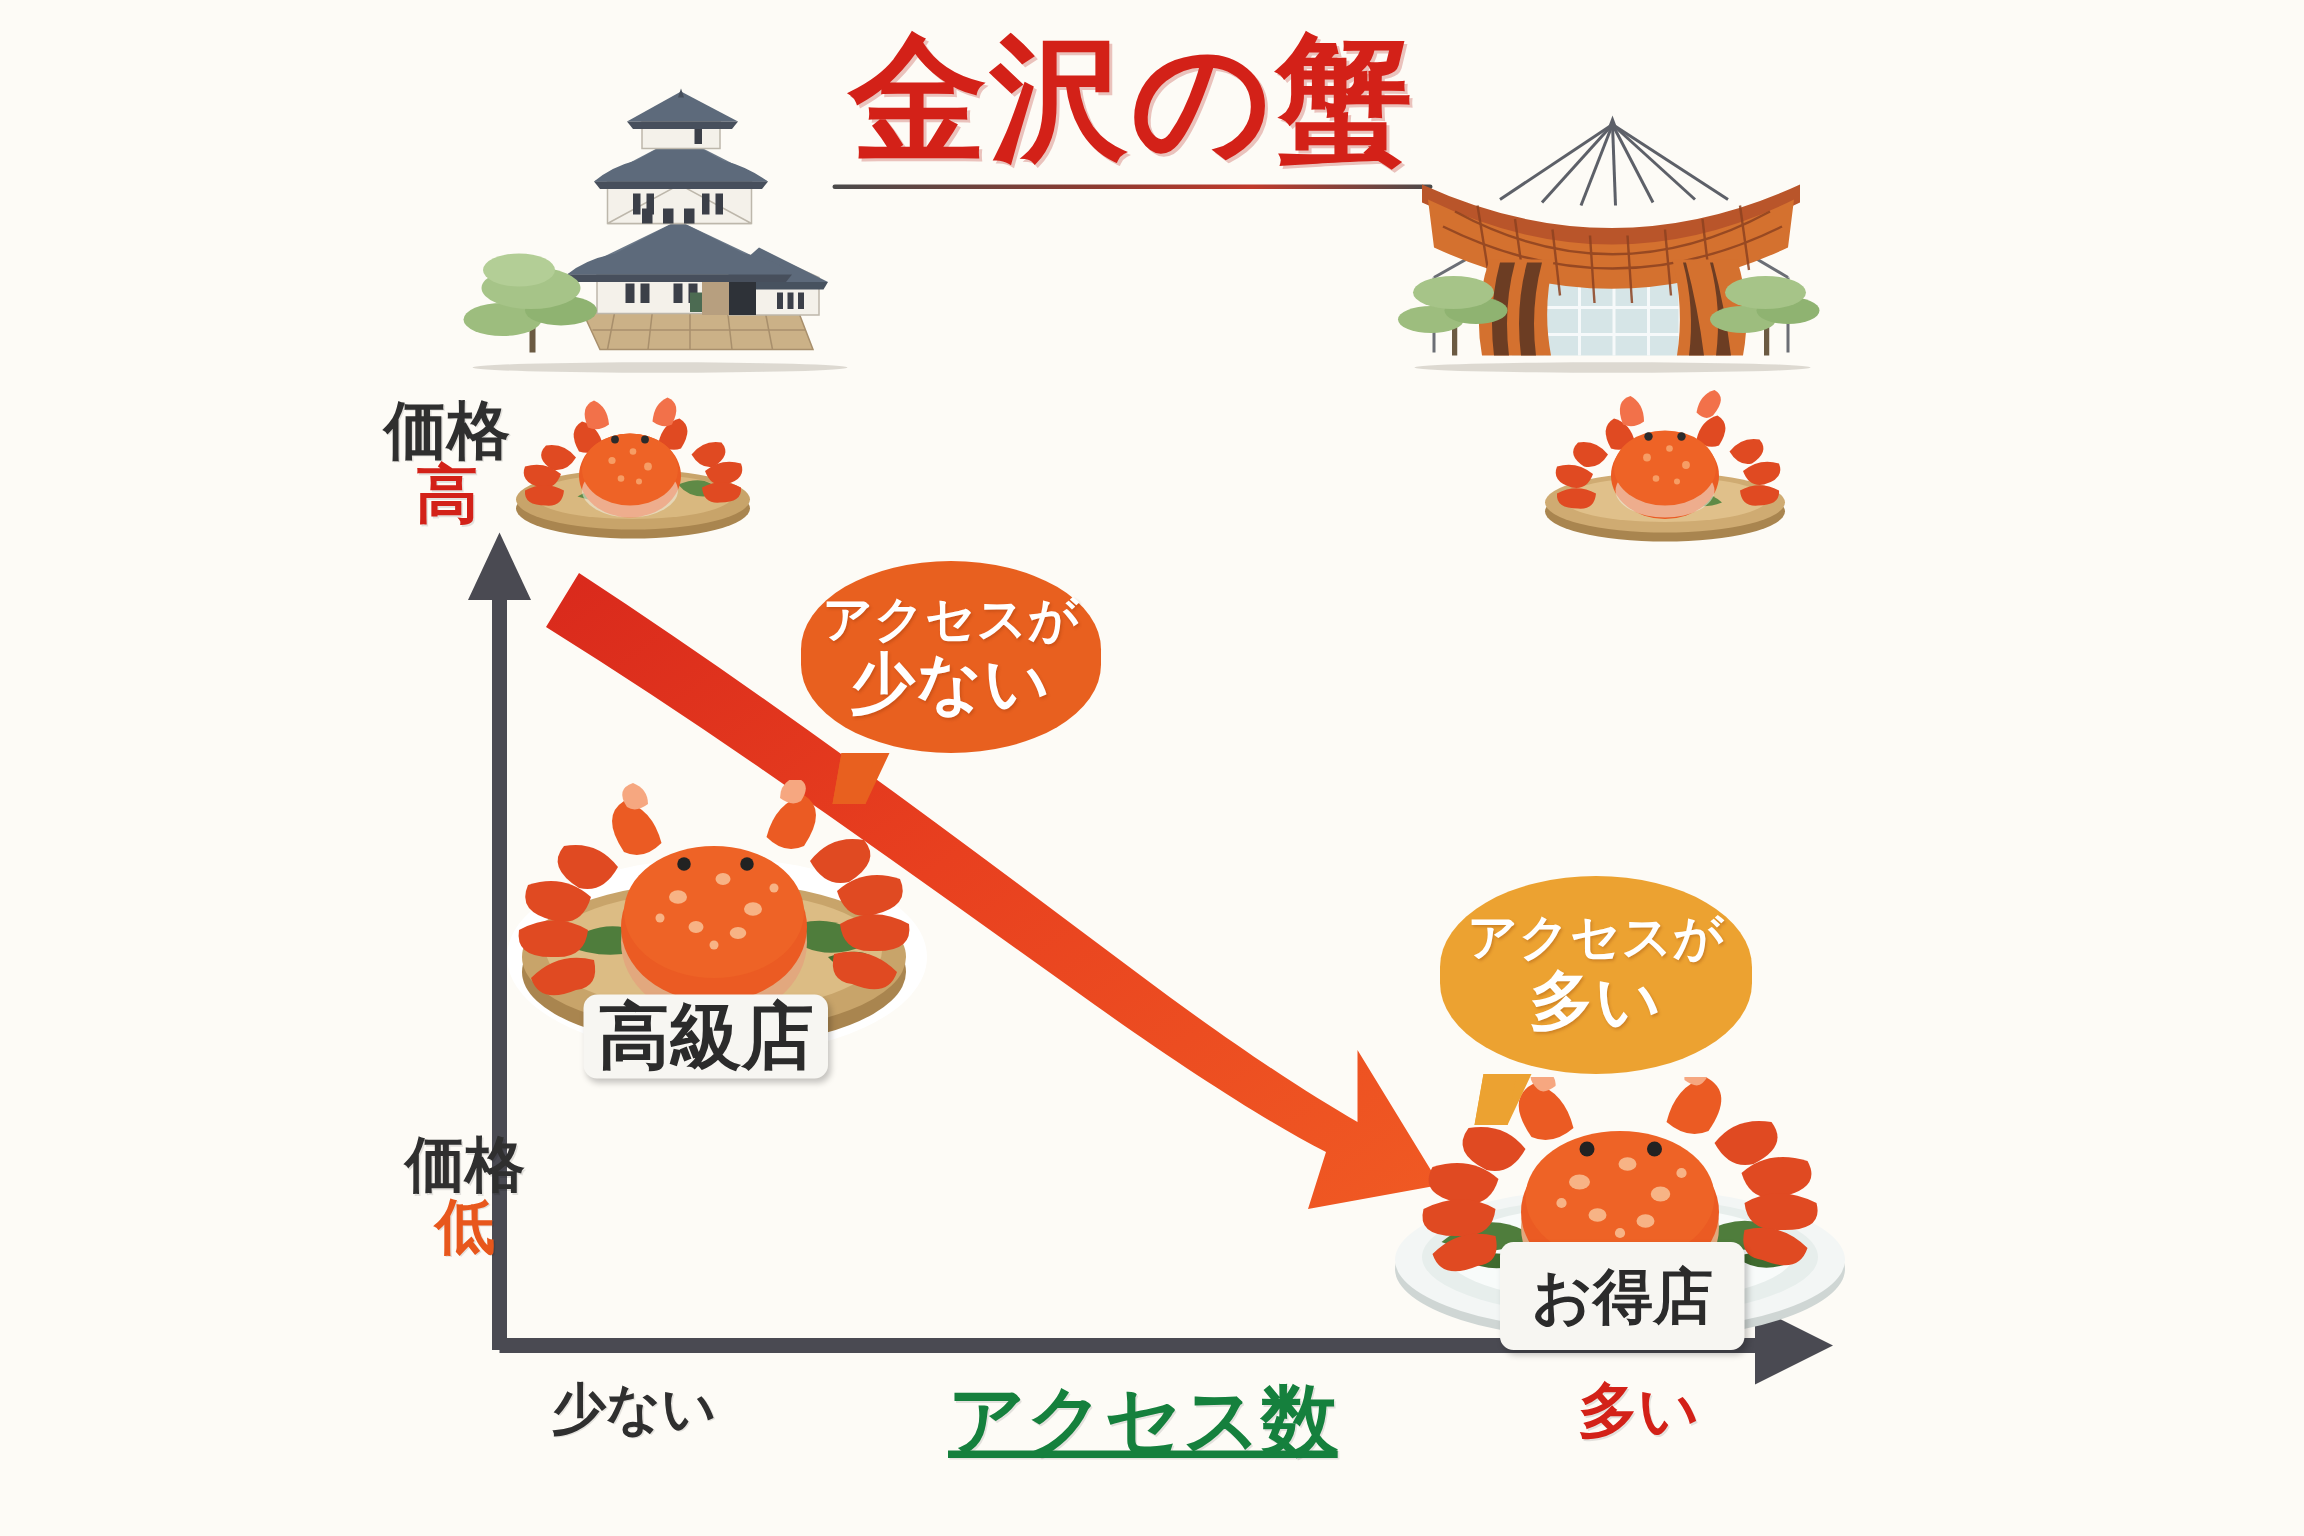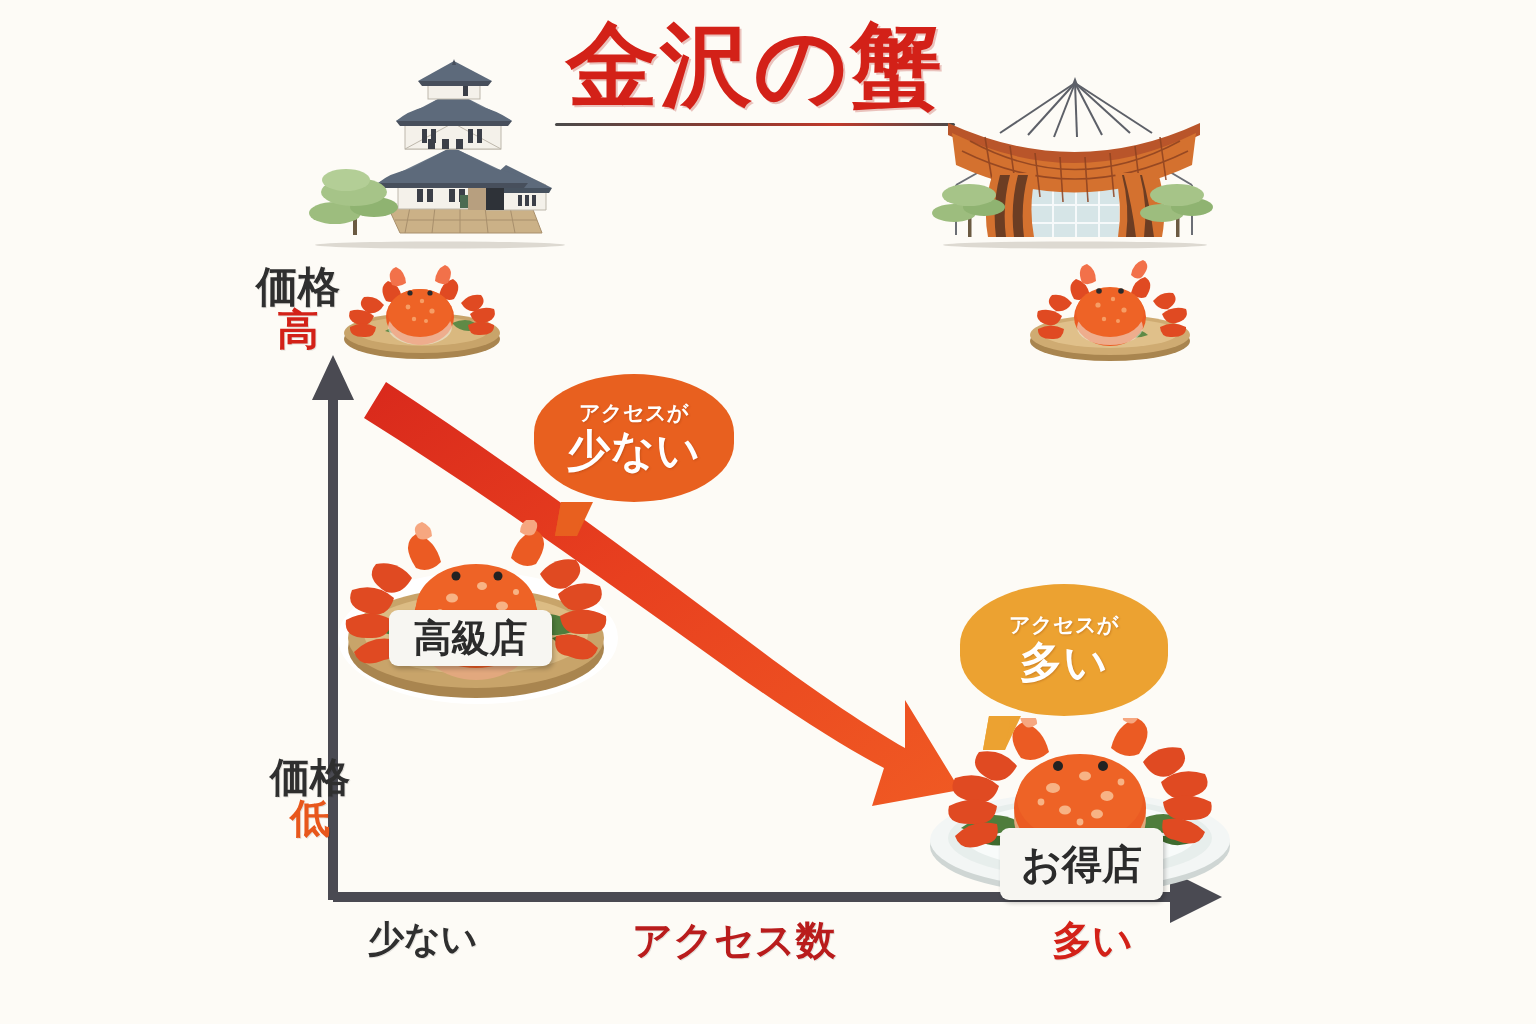--- a/index.html
+++ b/index.html
@@ -47,35 +47,35 @@
 
   .y-top{left:243px;top:266px;width:110px;text-align:center;}
   .y-top .w1{display:block;font-size:42px;color:#2F2F2F;line-height:1.02;}
   .y-top .w2{display:block;font-size:42px;color:#D32118;line-height:1.02;}
 
   .y-bot{left:255px;top:757px;width:110px;text-align:center;}
   .y-bot .w1{display:block;font-size:40px;color:#2F2F2F;line-height:1.02;}
   .y-bot .w2{display:block;font-size:40px;color:#E8571C;line-height:1.02;}
 
   .x-left{left:368px;top:915px;font-size:36px;color:#2F2F2F;}
-  .x-center{left:632px;top:913px;font-size:40px;color:#b91c1c;}
+  .x-center{left:632px;top:913px;font-size:51px;color:#15803d;text-decoration:underline;}
   .x-right{left:1052px;top:913px;font-size:40px;color:#D32118;}
 
   
   .sticker{position:absolute;}
 
   
   .bubble{
     position:absolute;border-radius:50%/46%;
     display:flex;flex-direction:column;align-items:center;justify-content:center;
     color:#fff;font-weight:bold;text-align:center;
     font-family:"DejaVu Sans","Liberation Sans",sans-serif;
     text-shadow:1px 1px 2px rgba(120,40,0,.25);
   }
-  .bubble .l1{font-size:21px;line-height:1.12;letter-spacing:.5px;}
+  .bubble .l1{font-size:33px;line-height:1.12;letter-spacing:.5px;}
   .bubble .l2{font-size:43px;line-height:1.12;letter-spacing:1px;}
   .bubble:after{
     content:"";position:absolute;width:0;height:0;
   }
   #bubble-few{
     left:534px;top:374px;width:200px;height:128px;background:#E8601F;
   }
   #bubble-few:after{
     left:24px;bottom:-34px;
     border-left:22px solid #E8601F;
@@ -97,21 +97,21 @@
   }
 
   
   .tag{
     position:absolute;background:#F7F6F2;border-radius:9px;
     box-shadow:2px 3px 4px rgba(0,0,0,.22);
     display:flex;align-items:center;justify-content:center;
     color:#2B2B2B;font-weight:bold;
     font-family:"DejaVu Sans","Liberation Sans",sans-serif;
   }
-  #tag-premium{left:389px;top:610px;width:163px;height:56px;font-size:38px;}
+  #tag-premium{left:389px;top:663px;width:163px;height:56px;font-size:48px;}
   #tag-value{left:1000px;top:828px;width:163px;height:72px;font-size:40px;}
 </style>
 </head>
 <body style="background: rgb(253, 251, 246);">
 
 <div id="stage">
 
   <div class="header">
 
     <svg class="castle" viewBox="0 0 270 195">

